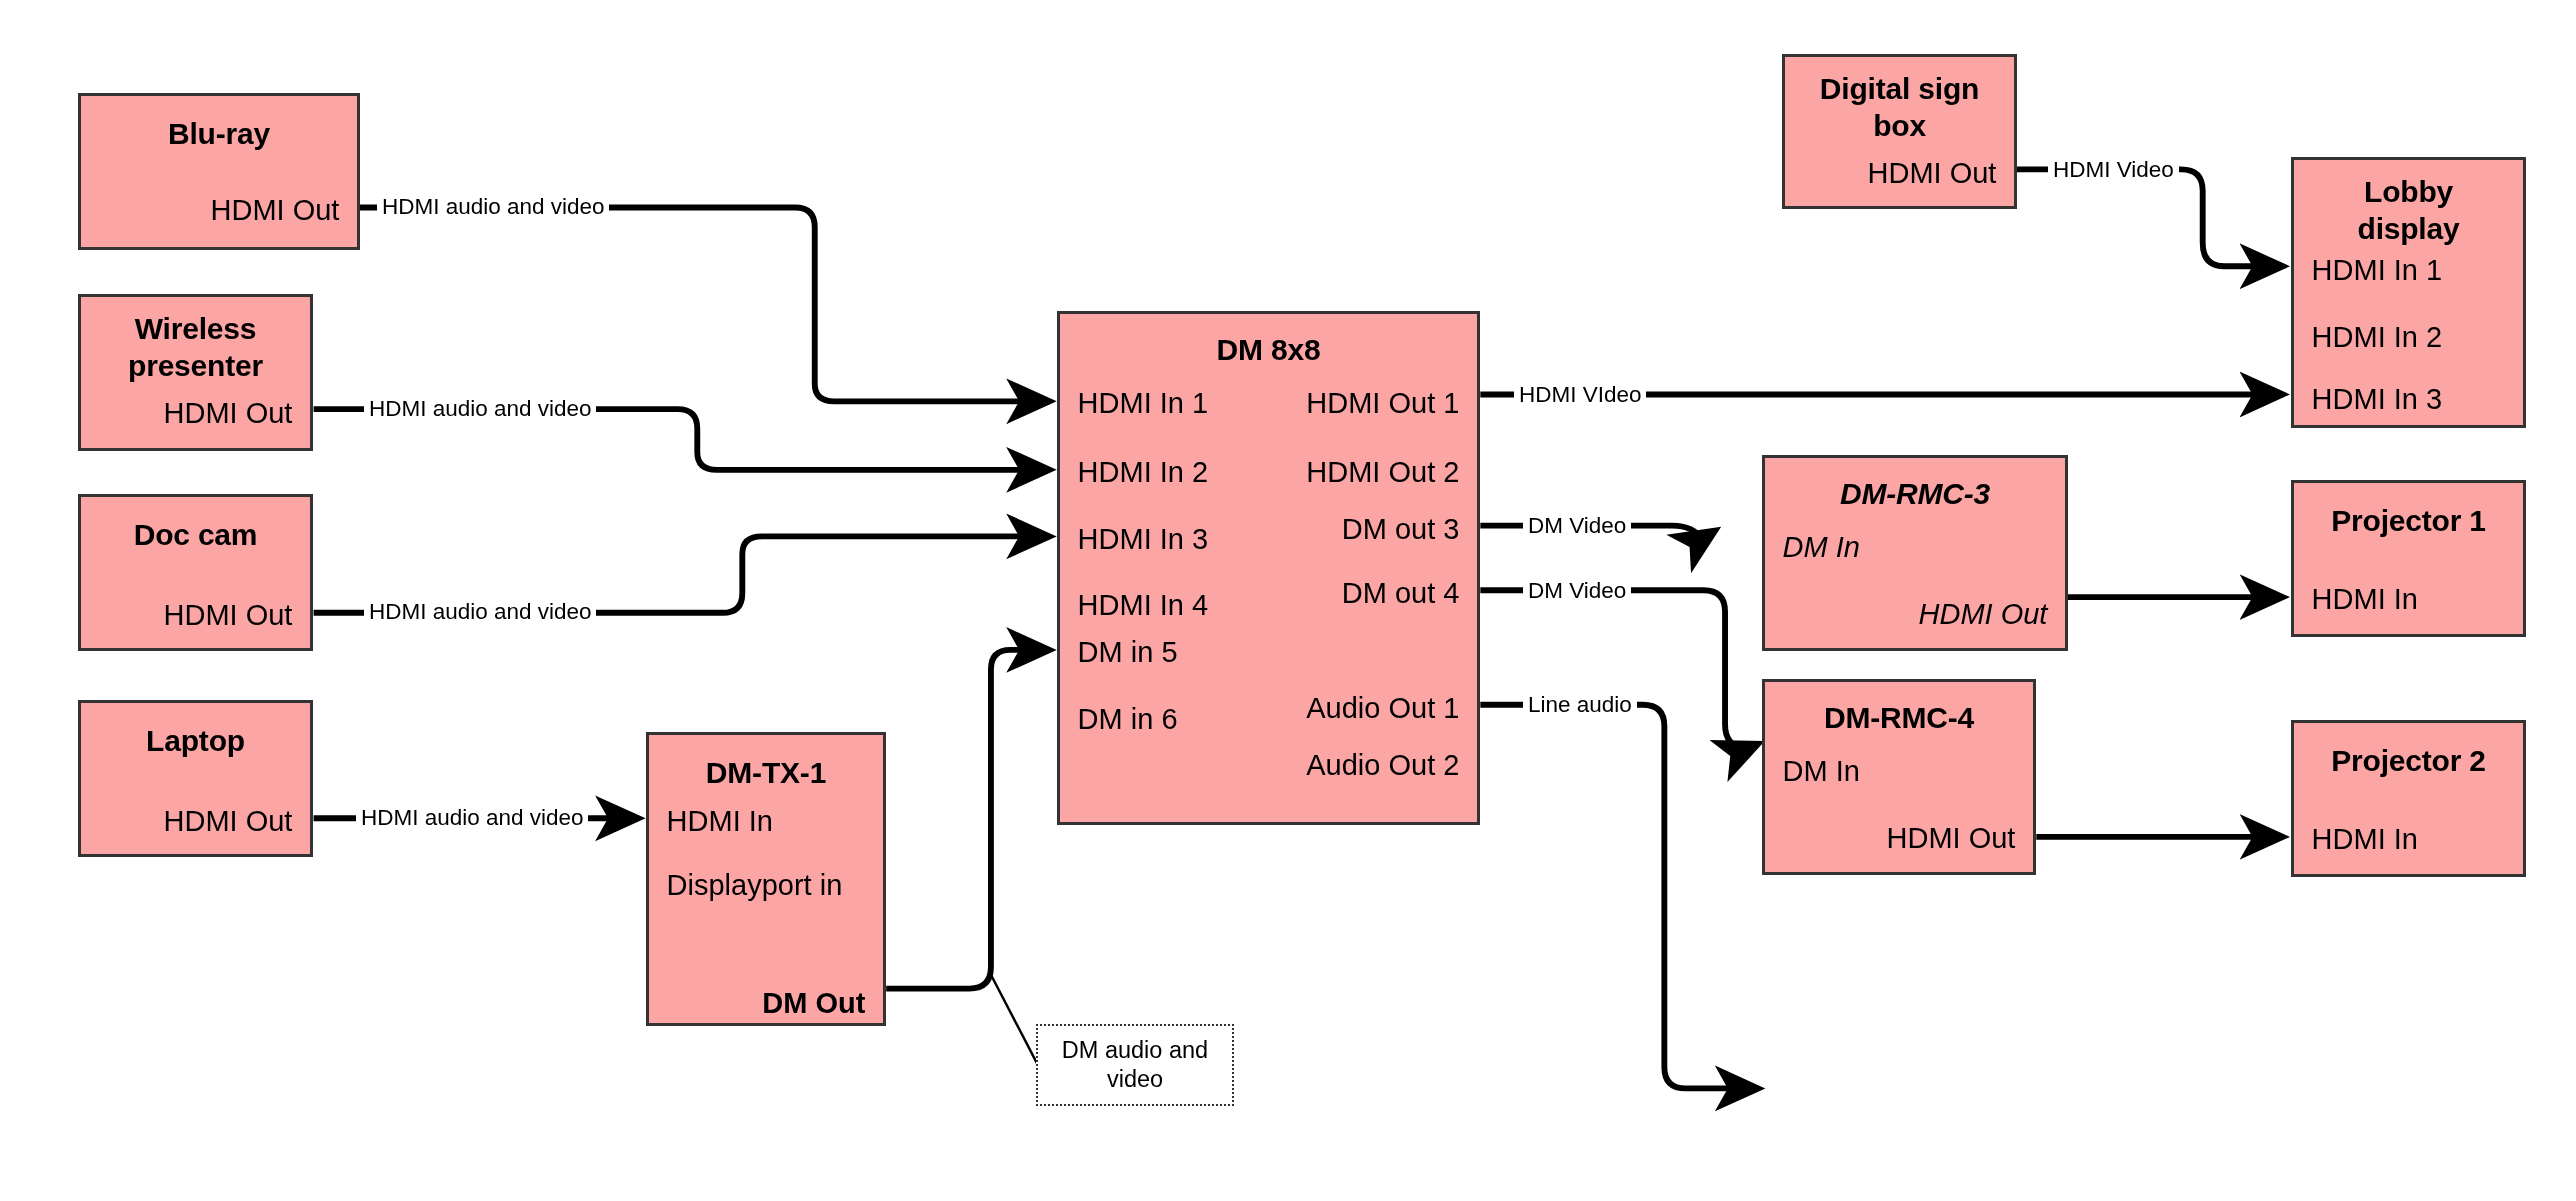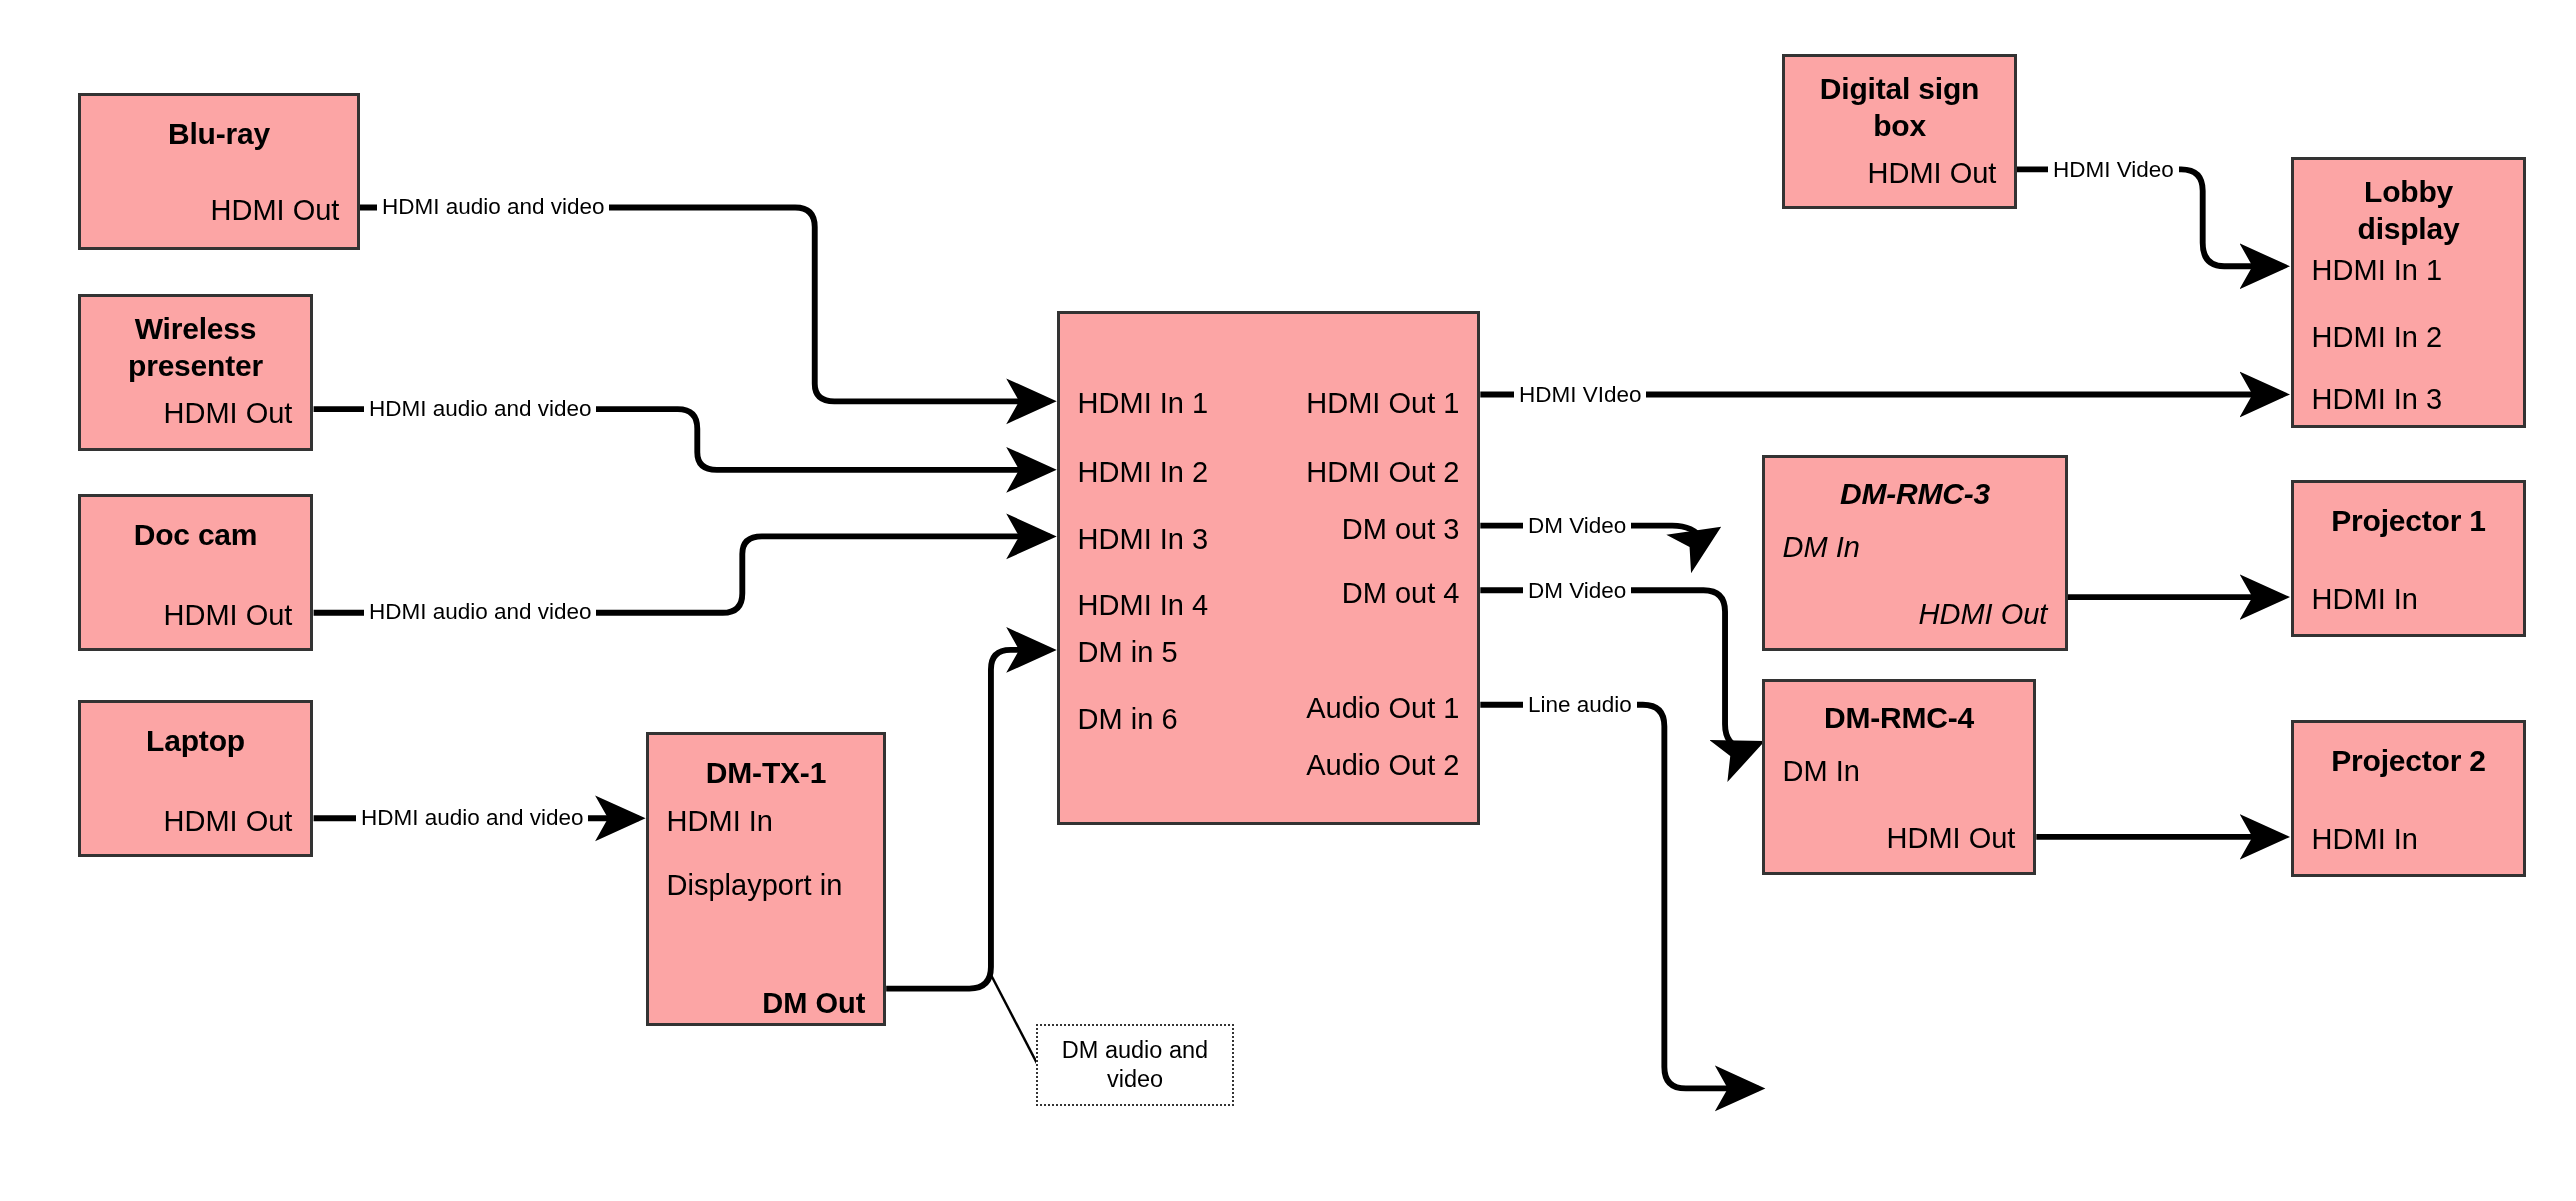--- a/index.html
+++ b/index.html
@@ -156,20 +156,21 @@
   </div>
 
   <div class="box" style="left:646px;top:732px;width:240px;height:294px;padding-left:12px;">
     <div class="title" style="top:17.6px;">DM-TX-1</div>
     <div class="port l" style="top:70px;">HDMI In</div>
     <div class="port l" style="top:134px;">Displayport in</div>
     <div class="port r" style="top:252px;font-weight:bold;">DM Out</div>
   </div>
 
   <div class="box" style="left:1057px;top:311px;width:423px;height:514px;">
+    <div class="title" style="top:15.7px;">DM 8x8</div>
 
     <div class="port l" style="top:73px;">HDMI In 1</div>
     <div class="port l" style="top:142px;">HDMI In 2</div>
     <div class="port l" style="top:209px;">HDMI In 3</div>
     <div class="port l" style="top:275px;">HDMI In 4</div>
     <div class="port l" style="top:322px;">DM in 5</div>
     <div class="port l" style="top:389px;">DM in 6</div>
 
     <div class="port r" style="top:73px;">HDMI Out 1</div>
     <div class="port r" style="top:142px;">HDMI Out 2</div>

